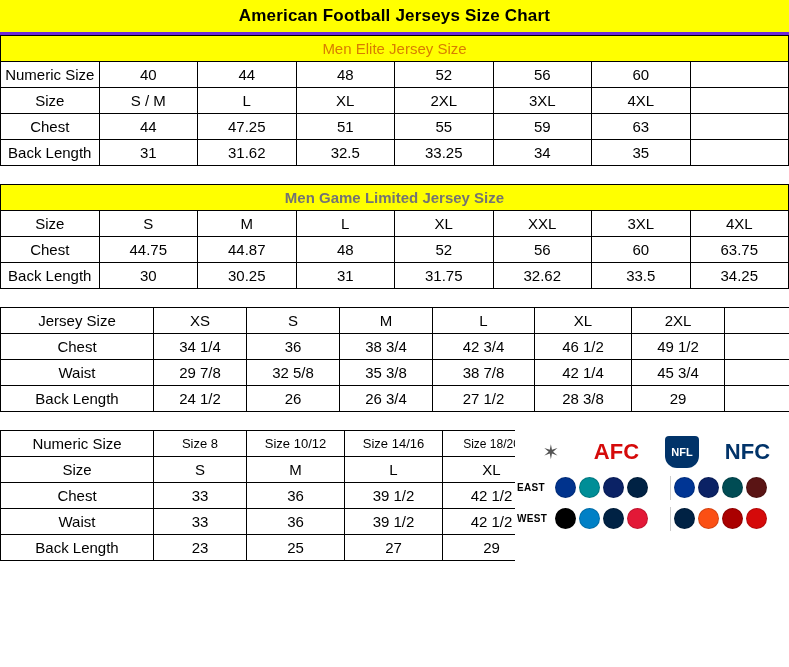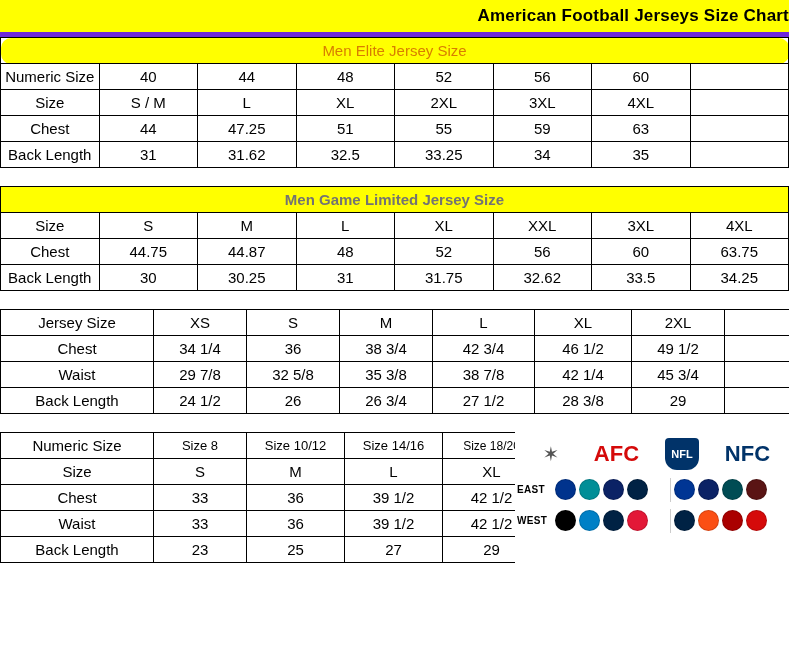--- a/index.html
+++ b/index.html
@@ -8,22 +8,22 @@
     background:#ffffff;
     font-family:"Liberation Sans", sans-serif;
     color:#000;
     overflow:hidden;
   }
   .page{position:relative;width:789px;height:667px;}
 
   .title-bar{
     height:32px;
     background:#ffff00;
-    border-bottom:5px solid #6d28d9;
-    display:flex;align-items:center;justify-content:flex-end;
+    border-bottom:3px solid #6d28d9;
+    display:flex;align-items:center;justify-content:center;
   }
   .title-bar .t{
     font-size:17px;font-weight:bold;letter-spacing:.2px;
   }
 
   table.grid{
     border-collapse:collapse;
     width:789px;
     table-layout:fixed;
   }
@@ -37,21 +37,21 @@
     overflow:hidden;
   }
   td.section{
     background:#ffff00;
     font-size:16px;
     height:28px;
   }
   .spacer{height:18px;background:#fff;}
 
   
-  .sec-men-elite{color:#d87d00;border-radius:10px;}
+  .sec-men-elite{color:#d87d00;}
   .sec-men-game{color:#737373;font-weight:bold;}
   .sec-women{color:#d87d00;}
   .sec-youth{color:#d87d00;}
 
   
   .bottom{
     display:flex;
     width:789px;
   }
   .bottom .left{width:515px;}

